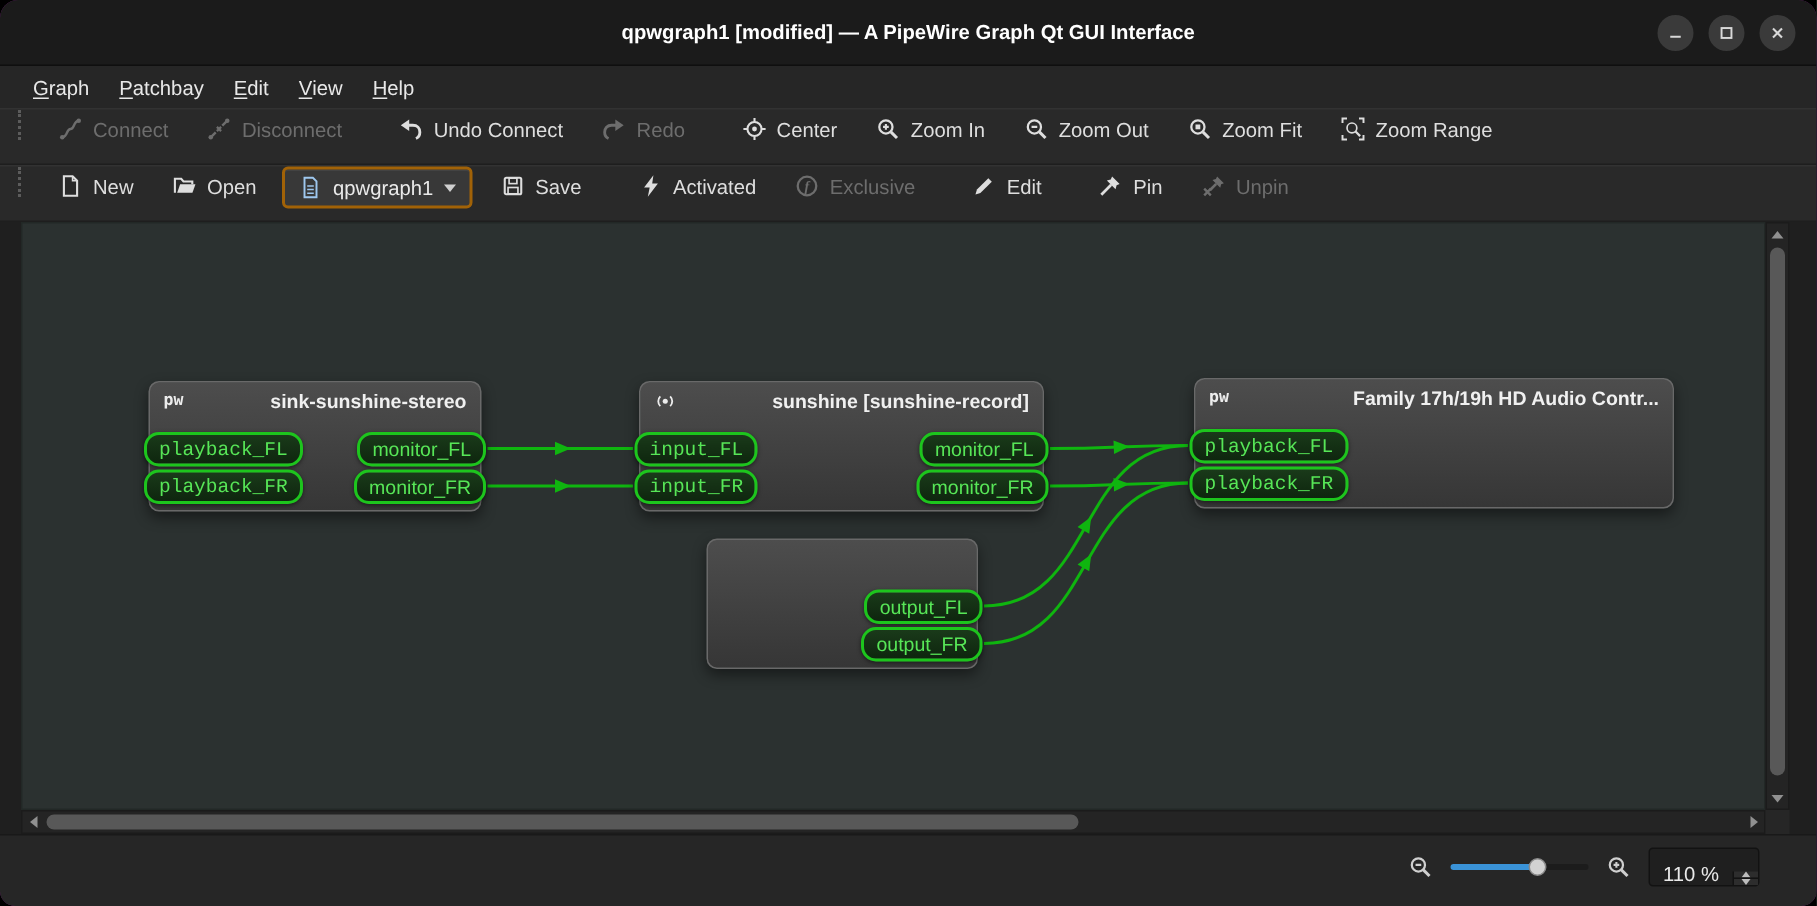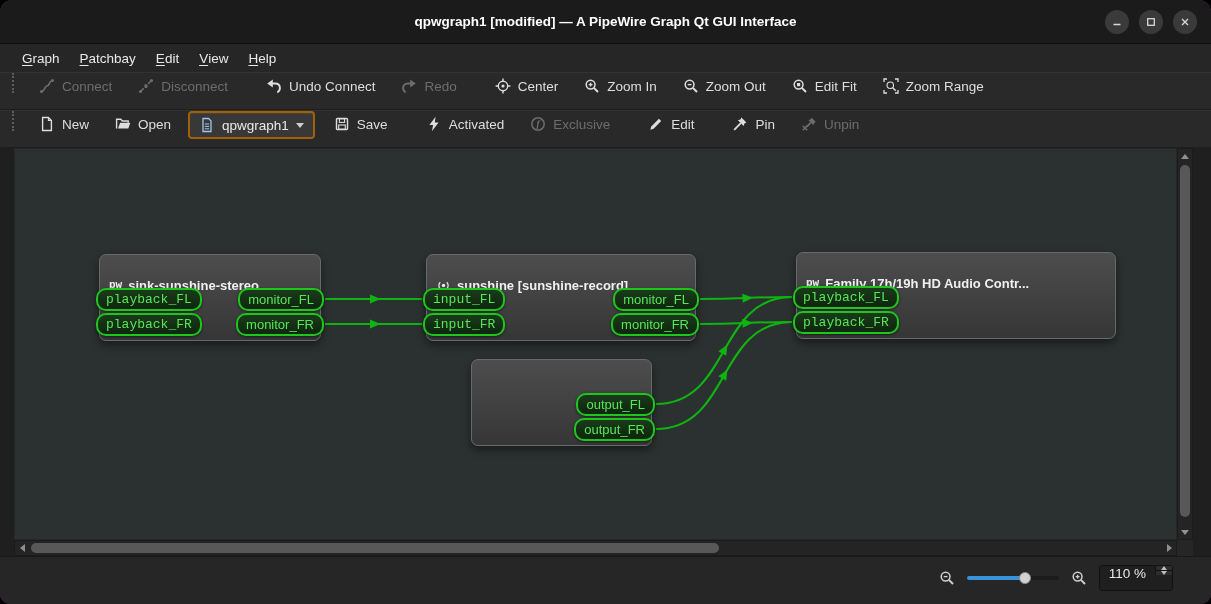--- a/index.html
+++ b/index.html
@@ -55,22 +55,22 @@
     position: absolute; left: 0; top: 0; right: 16px; bottom: 16px;
     background: #2b3130; overflow: hidden; border: 1px solid #222826;
   }
   #edges { position: absolute; left: 0; top: 0; pointer-events: none; }
   .node {
     position: absolute; background: linear-gradient(180deg, #4d4d4d, #363636);
     border: 1px solid #696969; border-radius: 7px;
     box-shadow: 0 4px 9px rgba(0,0,0,.45);
   }
   .node-title {
-    display: flex; align-items: center; gap: 6px; padding: 23px 9px 0 9px;
-    color: #f0f0f0; font-size: 13px; font-weight: bold; white-space: nowrap; overflow: hidden;
+    display: flex; align-items: center; gap: 6px; padding: 5px 9px 0 9px;
+    color: #f0f0f0; font-size: 13px; font-weight: bold; white-space: nowrap; overflow: hidden; justify-content: space-between;
   }
   .pw-mark { font-family: "DejaVu Sans Mono", monospace; font-size: 11px; font-weight: bold; color: #ececec; transform: translateY(-1px); }
   .node-ic { width: 15px; height: 15px; color: #ececec; flex: 0 0 auto; }
   .port {
     position: absolute; height: 23px; line-height: 18px; padding: 1px 8px;
     border: 2px solid #1dc51d; border-radius: 10px;
     background: linear-gradient(180deg, #1a3a1a, #0e260e);
     color: #57e657; font-size: 13px; white-space: nowrap;
     box-shadow: 0 1px 3px rgba(0,0,0,.5);
   }
@@ -95,21 +95,21 @@
   .statusbar {
     height: 48px; background: #262626; border-top: 1px solid #191919;
     display: flex; align-items: center; justify-content: flex-end; gap: 12px;
     padding: 0 38px 6px 0;
   }
   .sb-ic { color: #cfcfcf; }
   .slider { position: relative; width: 92px; height: 16px; }
   .slider-track { position: absolute; left: 0; right: 0; top: 6px; height: 4px; background: #1c1c1c; border-radius: 2px; }
   .slider-fill { position: absolute; left: 0; top: 6px; width: 58px; height: 4px; background: #3a93d8; border-radius: 2px; }
   .slider-handle { position: absolute; left: 52px; top: 2px; width: 12px; height: 12px; border-radius: 6px; background: #d2d2d2; border: 1px solid #8a8a8a; }
-  .spinbox { display: flex; align-items: flex-start; height: 26px; background: #1f1f1f; border: 1px solid #121212; border-radius: 3px; }
+  .spinbox { display: flex; align-items: flex-end; height: 26px; background: #1f1f1f; border: 1px solid #121212; border-radius: 3px; }
   .spin-value { display: flex; align-items: center; padding: 0 9px; color: #eaeaea; font-size: 13.5px; }
   .spin-btns { display: flex; flex-direction: column; width: 17px; border-left: 1px solid #121212; }
   .spin-btn { flex: 1; display: flex; align-items: center; justify-content: center; background: #2d2d2d; }
   .spin-btn + .spin-btn { border-top: 1px solid #121212; }
   .tri-up-s { width: 0; height: 0; border-left: 3px solid transparent; border-right: 3px solid transparent; border-bottom: 4px solid #bdbdbd; }
   .tri-down-s { width: 0; height: 0; border-left: 3px solid transparent; border-right: 3px solid transparent; border-top: 4px solid #bdbdbd; }
 </style>
 </head>
 <body>
 
@@ -294,21 +294,21 @@
     <div class="tb-btn">
       <svg class="ic" viewBox="0 0 16 16">
           <use href="#g-zoom-out"></use>
         </svg>
       <span>Zoom Out</span>
     </div>
     <div class="tb-btn">
       <svg class="ic" viewBox="0 0 16 16">
           <use href="#g-zoom-fit"></use>
         </svg>
-      <span>Edit Fit</span>
+      <span>Zoom Fit</span>
     </div>
     <div class="tb-btn">
       <svg class="ic" viewBox="0 0 16 16">
           <use href="#g-zoom-range"></use>
         </svg>
       <span>Zoom Range</span>
     </div>
   </div>
 
   <div class="toolbar">

